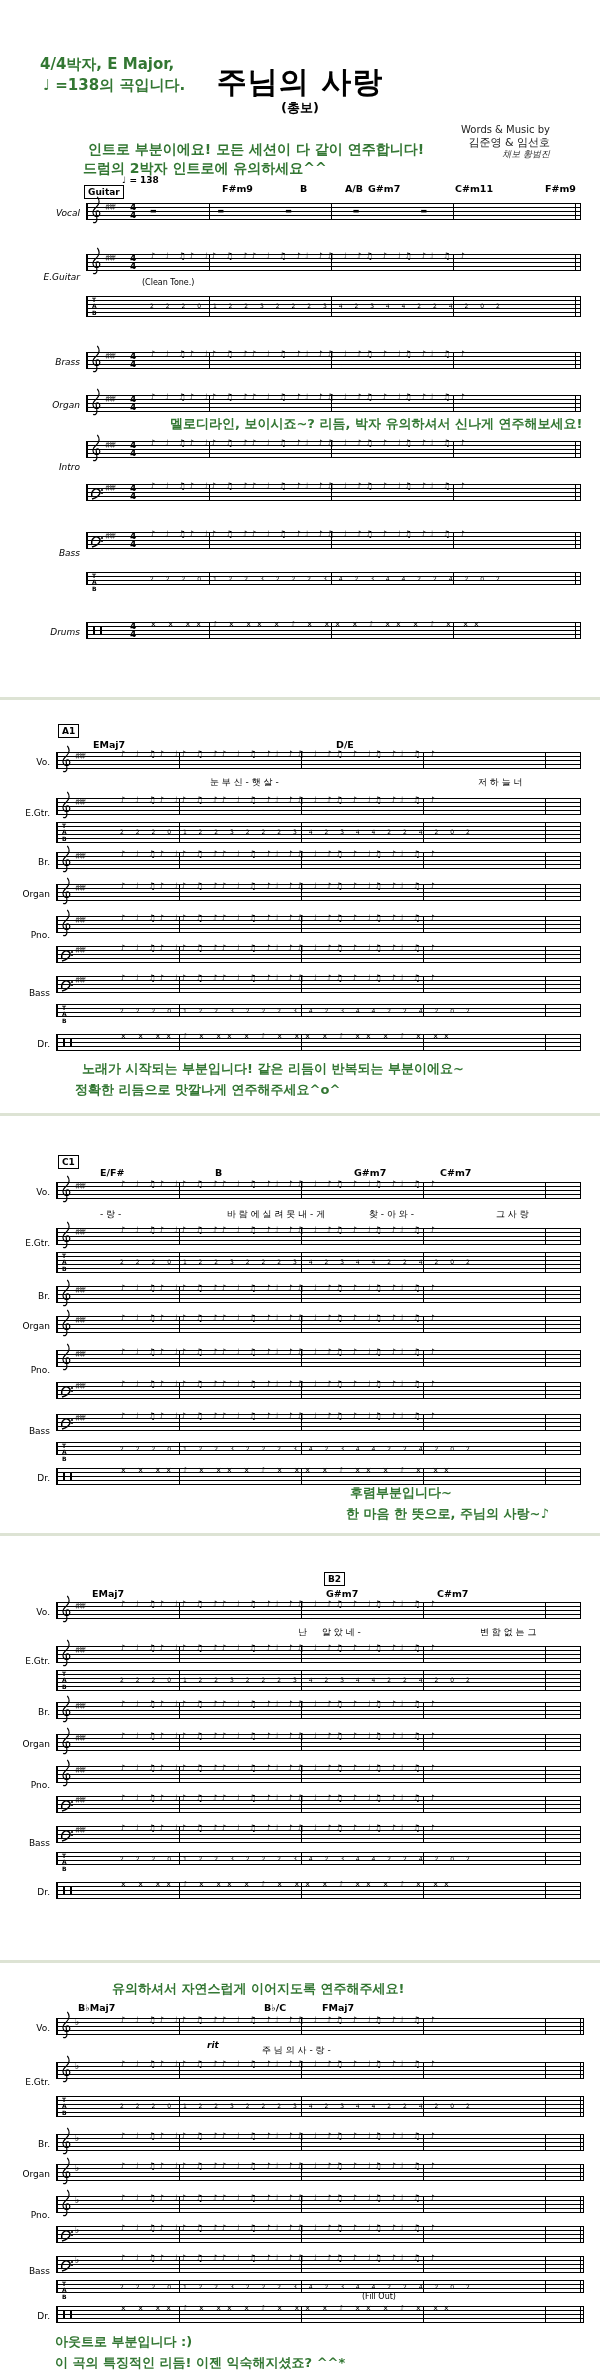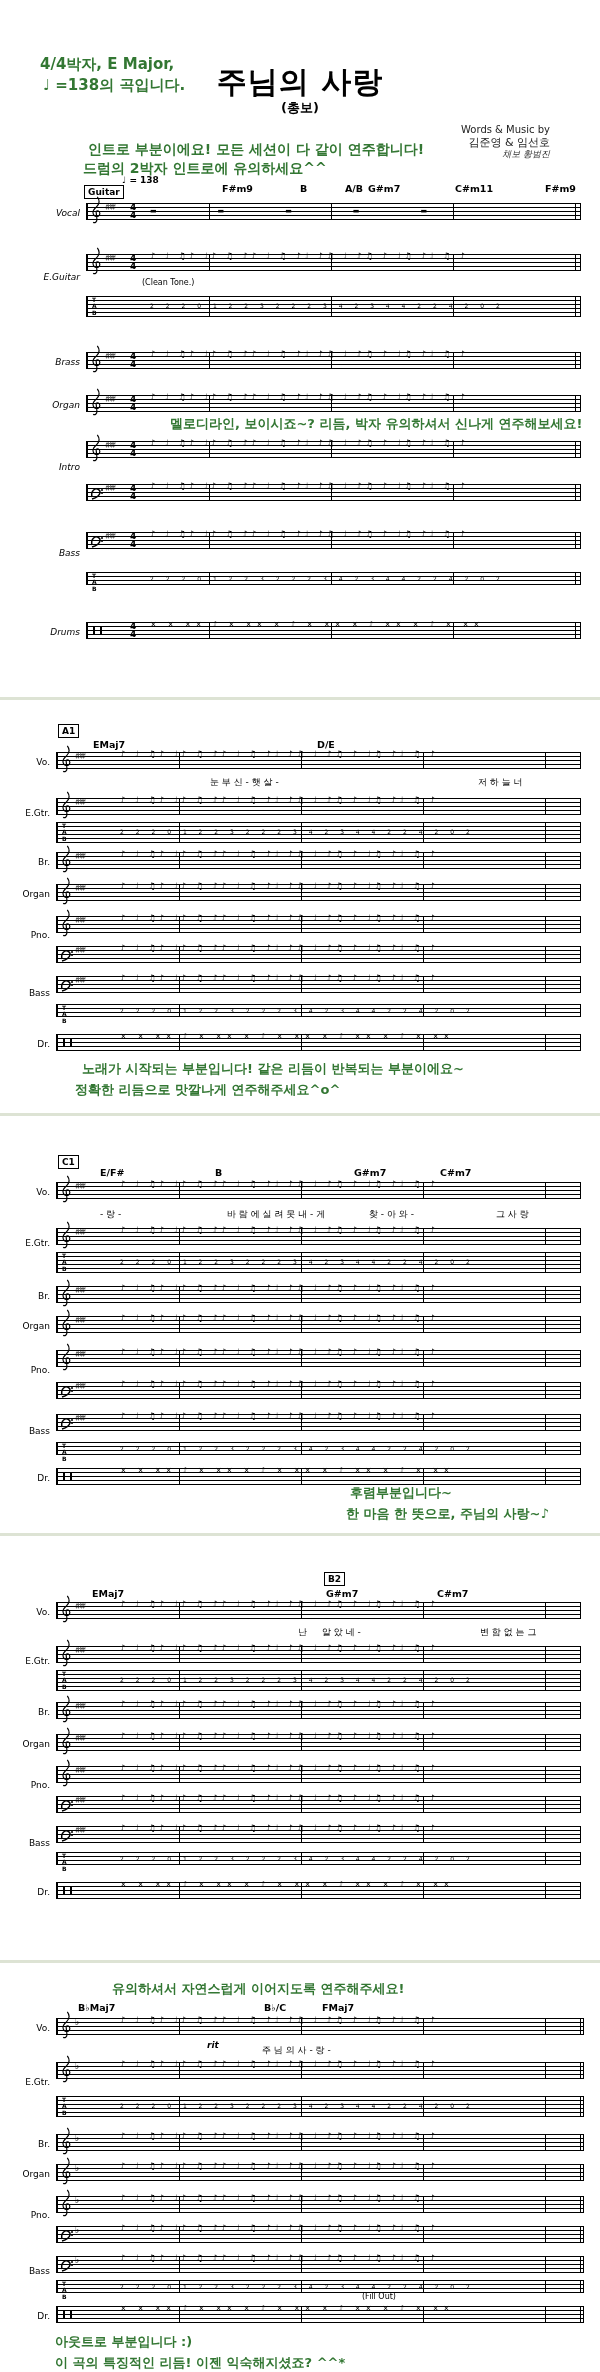--- a/index.html
+++ b/index.html
@@ -197,21 +197,21 @@
     <span class="ts">
         <span>4</span>
         <span>4</span>
       </span>
   </div>
 
   <div class="sep" style="top:697px"></div>
 
   <span class="reh" style="left:58px;top:724px">A1</span>
   <span class="chord" style="left:93px;top:739px">EMaj7</span>
-  <span class="chord" style="left:317px;top:739px">D/E</span>
+  <span class="chord" style="left:336px;top:739px">D/E</span>
 
   <span class="lbl lN" style="top:757px">Vo.</span>
   <span class="lbl lN" style="top:808px">E.Gtr.</span>
   <span class="lbl lN" style="top:857px">Br.</span>
   <span class="lbl lN" style="top:889px">Organ</span>
   <span class="lbl lN" style="top:930px">Pno.</span>
   <span class="lbl lN" style="top:988px">Bass</span>
   <span class="lbl lN" style="top:1039px">Dr.</span>
 
   <div class="staff st5 rN" style="top:752px">

